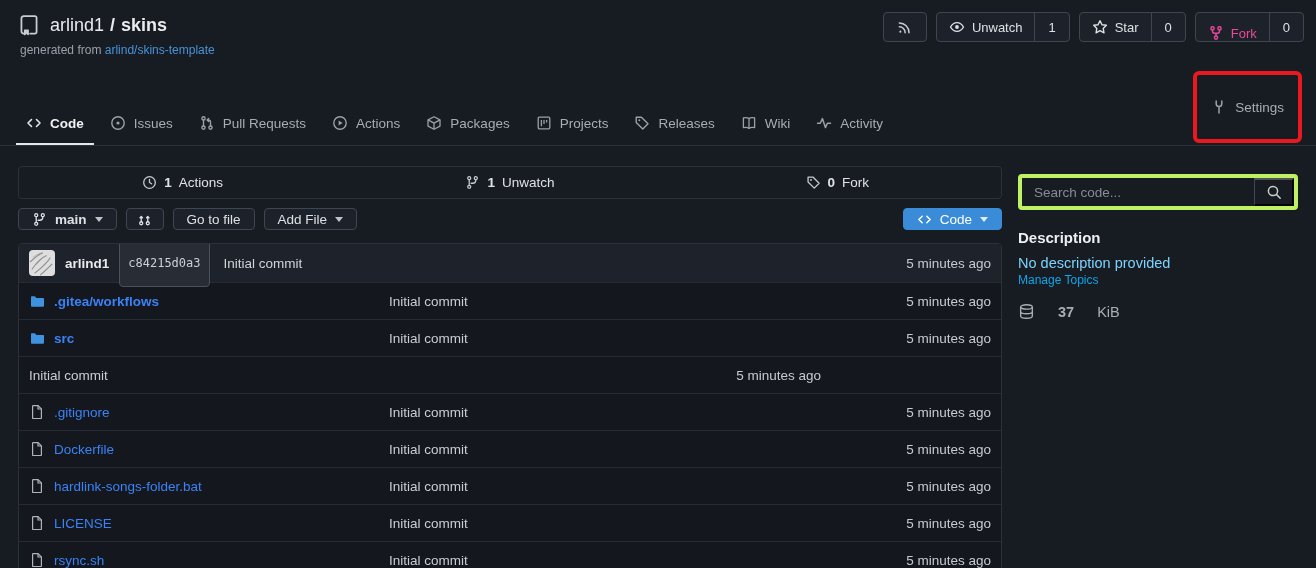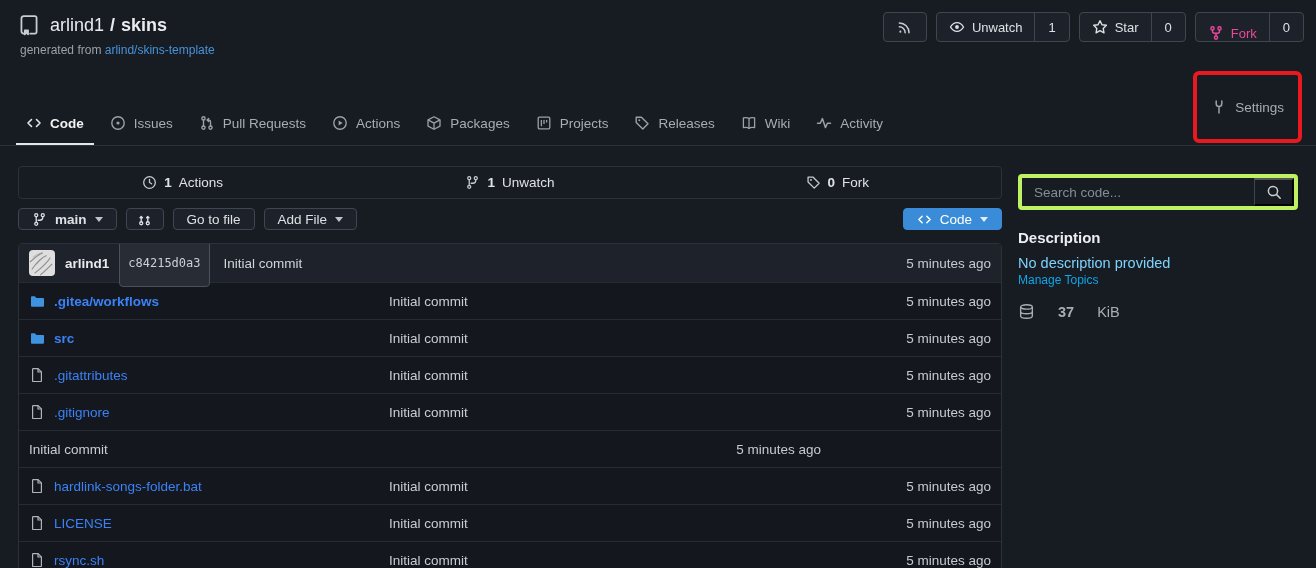--- a/index.html
+++ b/index.html
@@ -371,46 +371,46 @@
                 <svg width="16" height="16" viewBox="0 0 16 16">
                   <path fill="currentColor" d="M1.8 3.2h4.1l1.5 1.8h6.8a.8.8 0 0 1 .8.8v7a1 1 0 0 1-1 1h-11a1 1 0 0 1-1-1V4a.8.8 0 0 1 .8-.8z"></path>
                 </svg>
               </span>
               <span>src</span>
             </span>
             <span class="fmsg">Initial commit</span>
             <span class="ftime">5 minutes ago</span>
           </div>
           <div class="frow">
+            <span class="fmsg">Initial commit</span>
+            <span class="ftime">5 minutes ago</span>
+          </div>
+          <div class="frow">
             <span class="fname">
               <span class="ic file-ic">
                 <svg width="16" height="16" viewBox="0 0 16 16" fill="none" stroke="currentColor" stroke-width="1.2" stroke-linejoin="round">
                   <path d="M4.2 1.6h4.9l3.3 3.3v9a.6.6 0 0 1-.6.6H4.2a.6.6 0 0 1-.6-.6V2.2a.6.6 0 0 1 .6-.6z"></path>
                   <path d="M9 1.6V5h3.4"></path>
                 </svg>
               </span>
-              <span>.gitattributes</span>
+              <span>.gitignore</span>
             </span>
             <span class="fmsg">Initial commit</span>
             <span class="ftime">5 minutes ago</span>
           </div>
           <div class="frow">
             <span class="fname">
               <span class="ic file-ic">
                 <svg width="16" height="16" viewBox="0 0 16 16" fill="none" stroke="currentColor" stroke-width="1.2" stroke-linejoin="round">
                   <path d="M4.2 1.6h4.9l3.3 3.3v9a.6.6 0 0 1-.6.6H4.2a.6.6 0 0 1-.6-.6V2.2a.6.6 0 0 1 .6-.6z"></path>
                   <path d="M9 1.6V5h3.4"></path>
                 </svg>
               </span>
-              <span>.gitignore</span>
-            </span>
-            <span class="fmsg">Initial commit</span>
-            <span class="ftime">5 minutes ago</span>
-          </div>
-          <div class="frow">
+              <span>Dockerfile</span>
+            </span>
             <span class="fmsg">Initial commit</span>
             <span class="ftime">5 minutes ago</span>
           </div>
           <div class="frow">
             <span class="fname">
               <span class="ic file-ic">
                 <svg width="16" height="16" viewBox="0 0 16 16" fill="none" stroke="currentColor" stroke-width="1.2" stroke-linejoin="round">
                   <path d="M4.2 1.6h4.9l3.3 3.3v9a.6.6 0 0 1-.6.6H4.2a.6.6 0 0 1-.6-.6V2.2a.6.6 0 0 1 .6-.6z"></path>
                   <path d="M9 1.6V5h3.4"></path>
                 </svg>

